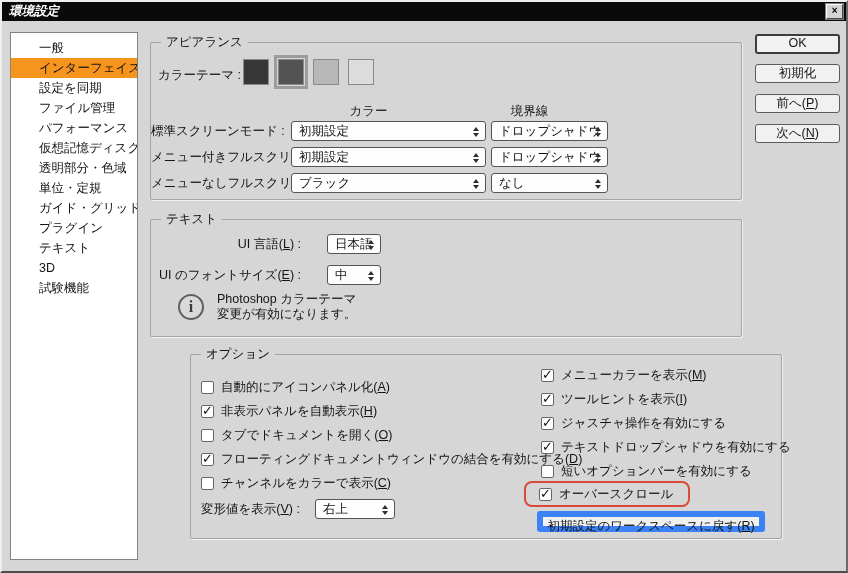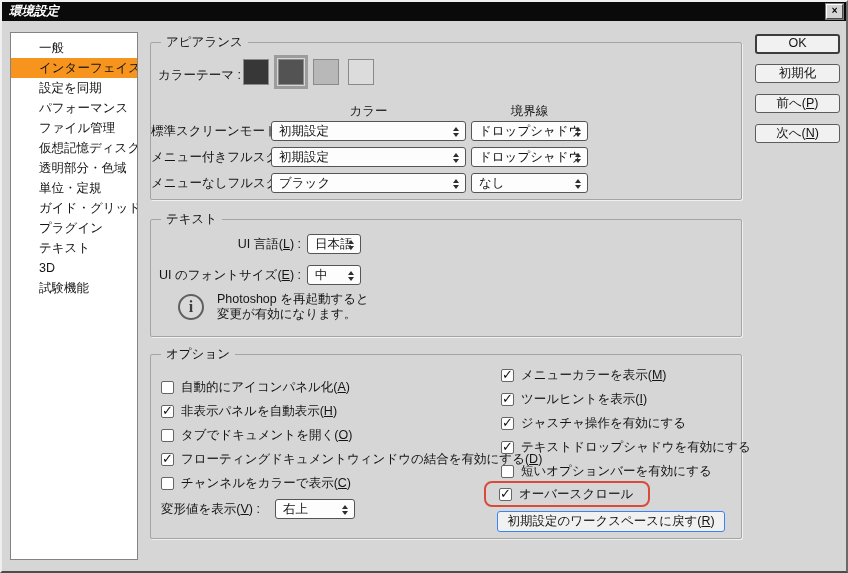--- a/index.html
+++ b/index.html
@@ -29,34 +29,34 @@
     position:absolute; left:753px; width:85px; height:19px; background:#f1f1f1;
     border:1px solid #5c5c5c; border-radius:3px; text-align:center; line-height:16px; cursor:default;
   }
   #btn-ok { top:32px; height:20px; border-width:2px; border-color:#3d3d3d; line-height:15px; }
   #btn-reset { top:62px; } #btn-prev { top:92px; } #btn-next { top:122px; }
 
   .group { position:absolute; left:148px; width:592px; border:1px solid #a4a4a4; border-radius:2px; box-shadow:1px 1px 0 rgba(255,255,255,.65); }
   .group-title { position:absolute; top:-9px; left:10px; background:#d6d6d6; padding:0 5px; line-height:16px; white-space:nowrap; }
   #group-appearance { top:40px; height:158px; }
   #group-text { top:217px; height:118px; }
-  #group-options { top:352px; height:185px; }
+  #group-options { top:352px; height:185px;margin-left:40px; }
 
   .ct-label { position:absolute; left:6px; top:19px; width:84px; text-align:right; line-height:26px; white-space:nowrap; }
   .swatch-row { position:absolute; left:92px; top:16px; display:flex; gap:9px; }
   .swatch { width:26px; height:26px; border:1px solid #8a8a8a; }
   .swatch.selected { outline:3px solid #9c9c9c; outline-offset:1px; }
 
   .col-head { position:absolute; top:60px; text-align:center; white-space:nowrap; }
   #head-color { left:120px; width:195px; }
   #head-border { left:320px; width:117px; }
 
   .app-row { position:absolute; left:0; height:20px; width:100%; }
   .app-label { position:absolute; left:0; top:0; width:114px; text-align:right; line-height:20px; white-space:nowrap; }
-  .combo { height:20px; background:#fdfdfd; border:1px solid #555; border-radius:3px; display:flex; align-items:center; padding:0 16px 0 7px; position:relative; cursor:default; }
+  .combo { height:20px; background:#fdfdfd; border:1px solid #555; border-radius:3px; display:flex; align-items:center; padding:0 16px 0 7px; position:relative; cursor:default;margin-left:20px; }
   .combo-text { white-space:nowrap; }
   .combo-a { position:absolute; left:120px; width:195px; }
   .combo-b { position:absolute; left:320px; width:117px; }
   .arrows { position:absolute; right:5px; top:3px; width:8px; height:13px; display:flex; flex-direction:column; align-items:center; justify-content:center; gap:2px; }
   .arrows::before { content:""; border-left:3px solid transparent; border-right:3px solid transparent; border-bottom:4px solid #2e2e2e; }
   .arrows::after  { content:""; border-left:3px solid transparent; border-right:3px solid transparent; border-top:4px solid #2e2e2e; }
 
   .txt-label { position:absolute; left:0; width:150px; text-align:right; line-height:20px; white-space:nowrap; }
   .txt-combo { position:absolute; left:156px; width:54px;text-align:right; }
   .info-icon {
@@ -69,39 +69,39 @@
   .chk-row { position:absolute; display:flex; align-items:center; gap:7px; height:17px; white-space:nowrap; }
   .checkbox { width:13px; height:13px; background:#fff; border:1px solid #666; border-radius:2px; position:relative; flex:none; cursor:default; }
   .checkbox.checked::after { content:"✓"; position:absolute; left:0px; top:-3px; font-size:13px; font-weight:bold; color:#101010; }
   .mn { text-decoration:underline; }
   .hl-box {
     position:absolute; left:333px; top:126px; width:166px; height:26px;
     border:2px solid var(--hl-red); border-radius:8px; display:flex; align-items:center; gap:7px; padding-left:13px; white-space:nowrap;
   }
   .reset-ws-btn {
     position:absolute; left:346px; top:156px; width:228px; height:21px; background:#f1f1f1;
-    border:1px solid #3b82f6; border-radius:3px; text-align:center; line-height:18px; cursor:default; white-space:nowrap;
+    border:6px solid #3b82f6; border-radius:3px; text-align:center; line-height:18px; cursor:default; white-space:nowrap;
   }
 </style>
 </head>
 <body>
 
 <div class="window">
 
   <div class="titlebar">
     <span>環境設定</span>
     <span class="close-btn">×</span>
   </div>
 
   <div class="sidebar">
     <div class="side-item">一般</div>
     <div class="side-item selected">インターフェイス</div>
     <div class="side-item">設定を同期</div>
+    <div class="side-item">ファイル管理</div>
     <div class="side-item">パフォーマンス</div>
-    <div class="side-item">ファイル管理</div>
     <div class="side-item">仮想記憶ディスク</div>
     <div class="side-item">透明部分・色域</div>
     <div class="side-item">単位・定規</div>
     <div class="side-item">ガイド・グリッド・スライス</div>
     <div class="side-item">プラグイン</div>
     <div class="side-item">テキスト</div>
     <div class="side-item">3D</div>
     <div class="side-item">試験機能</div>
   </div>
 
@@ -167,21 +167,21 @@
       </div>
 
     <span class="txt-label" style="top:45px"><span>UI のフォントサイズ(</span><span class="mn">E</span><span>) :</span></span>
     <div class="combo txt-combo" style="top:45px">
         <span class="combo-text">中</span>
         <span class="arrows"></span>
       </div>
 
     <div class="info-icon">i</div>
     <div class="restart-note">
-      <div>Photoshop を再起動すると</div>
+      <div>Photoshop カラーテーマ</div>
       <div>変更が有効になります。</div>
     </div>
   </div>
 
   <div class="group" id="group-options">
     <span class="group-title">オプション</span>
 
     <div class="chk-row" style="left:10px; top:24px">
       <span class="checkbox"></span>
       <span><span>自動的にアイコンパネル化(</span><span class="mn">A</span><span>)</span></span>

